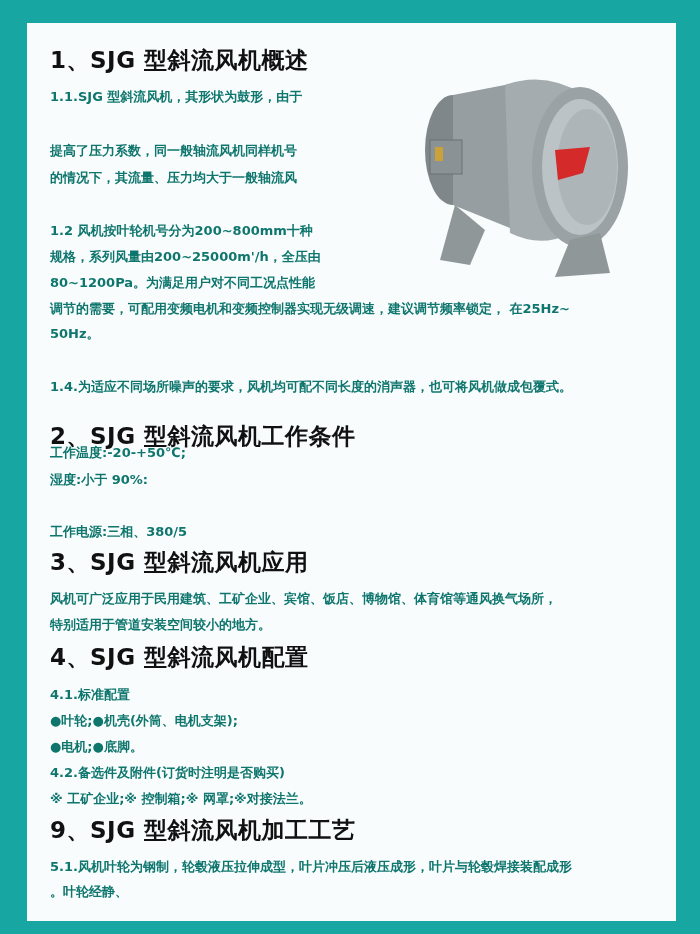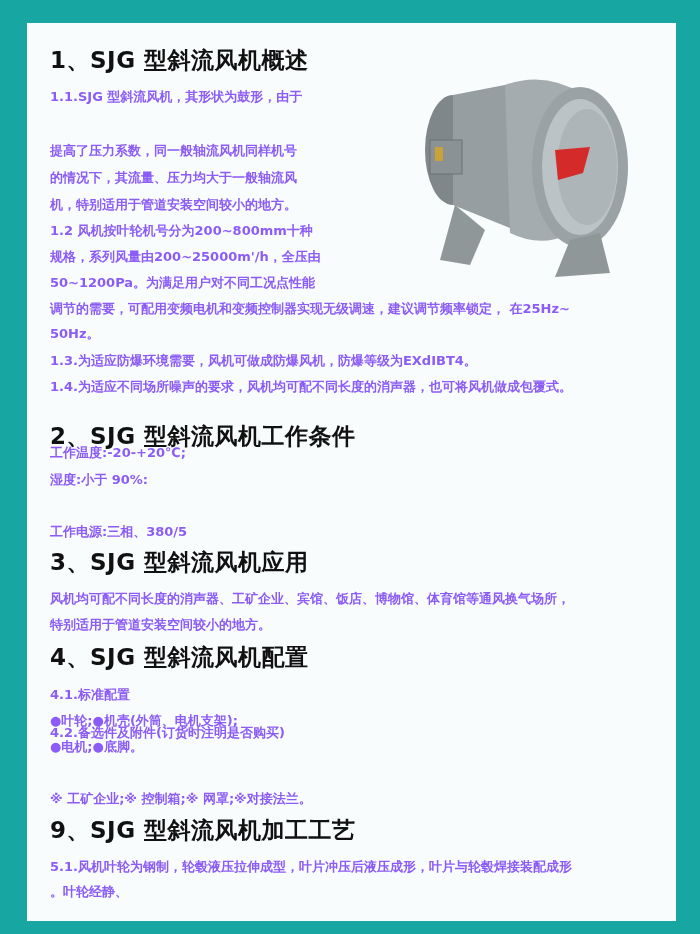--- a/index.html
+++ b/index.html
@@ -9,59 +9,57 @@
   }
   .panel {
     position:absolute; left:27px; top:23px; width:649px; height:898px;
     background:#f8fcfd;
   }
   .h {
     position:absolute; left:23px; font-size:23px; font-weight:bold; color:#111;
     letter-spacing:0.5px; white-space:nowrap;
   }
   .p {
-    position:absolute; left:23px; font-size:13px; font-weight:bold; color:#8b5cf6;
+    position:absolute; left:23px; font-size:13px; font-weight:bold; color:#0f766e;
     white-space:nowrap; line-height:16px;
   }
   .fan {
     position:absolute; left:368px; top:32px; width:250px; height:230px;
   }
 </style>
 </head>
 <body>
 
 <div class="panel">
 
   <div class="h" style="top:22px">1、SJG 型斜流风机概述</div>
   <div class="p" style="top:66px">1.1.SJG 型斜流风机，其形状为鼓形，由于</div>
   <div class="p" style="top:147px">的情况下，其流量、压力均大于一般轴流风</div>
   <div class="p" style="top:120px">提高了压力系数，同一般轴流风机同样机号</div>
-  <div class="p" style="top:174px">机，特别适用于管道安装空间较小的地方。</div>
   <div class="p" style="top:200px">1.2 风机按叶轮机号分为200~800mm十种</div>
   <div class="p" style="top:226px">规格，系列风量由200~25000m'/h，全压由</div>
-  <div class="p" style="top:252px">50~1200Pa。为满足用户对不同工况点性能</div>
+  <div class="p" style="top:252px">80~1200Pa。为满足用户对不同工况点性能</div>
   <div class="p" style="top:278px">调节的需要，可配用变频电机和变频控制器实现无级调速，建议调节频率锁定， 在25Hz~</div>
   <div class="p" style="top:303px">50Hz。</div>
-  <div class="p" style="top:330px">1.3.为适应防爆环境需要，风机可做成防爆风机，防爆等级为EXdIBT4。</div>
   <div class="p" style="top:356px">1.4.为适应不同场所噪声的要求，风机均可配不同长度的消声器，也可将风机做成包覆式。</div>
 
   <div class="h" style="top:398px">2、SJG 型斜流风机工作条件</div>
-  <div class="p" style="top:422px">工作温度:-20-+20℃;</div>
+  <div class="p" style="top:422px">工作温度:-20-+50℃;</div>
   <div class="p" style="top:449px">湿度:小于 90%:</div>
   <div class="p" style="top:501px">工作电源:三相、380/5</div>
 
   <div class="h" style="top:524px">3、SJG 型斜流风机应用</div>
-  <div class="p" style="top:568px">风机均可配不同长度的消声器、工矿企业、宾馆、饭店、博物馆、体育馆等通风换气场所，</div>
+  <div class="p" style="top:568px">风机可广泛应用于民用建筑、工矿企业、宾馆、饭店、博物馆、体育馆等通风换气场所，</div>
   <div class="p" style="top:594px">特别适用于管道安装空间较小的地方。</div>
 
   <div class="h" style="top:619px">4、SJG 型斜流风机配置</div>
   <div class="p" style="top:664px">4.1.标准配置</div>
   <div class="p" style="top:690px">●叶轮;●机壳(外筒、电机支架);</div>
   <div class="p" style="top:716px">●电机;●底脚。</div>
-  <div class="p" style="top:702px">4.2.备选件及附件(订货时注明是否购买)</div>
+  <div class="p" style="top:742px">4.2.备选件及附件(订货时注明是否购买)</div>
   <div class="p" style="top:768px">※ 工矿企业;※ 控制箱;※ 网罩;※对接法兰。</div>
 
   <div class="h" style="top:792px">9、SJG 型斜流风机加工工艺</div>
   <div class="p" style="top:836px">5.1.风机叶轮为钢制，轮毂液压拉伸成型，叶片冲压后液压成形，叶片与轮毂焊接装配成形</div>
   <div class="p" style="top:861px">。叶轮经静、</div>
 
   <svg class="fan" viewBox="0 0 250 230">
 
     <ellipse cx="58" cy="95" rx="28" ry="55" fill="#7f878a"></ellipse>
     <path d="M58 40 L120 28 L120 175 L58 150 Z" fill="#969ea1"></path>

